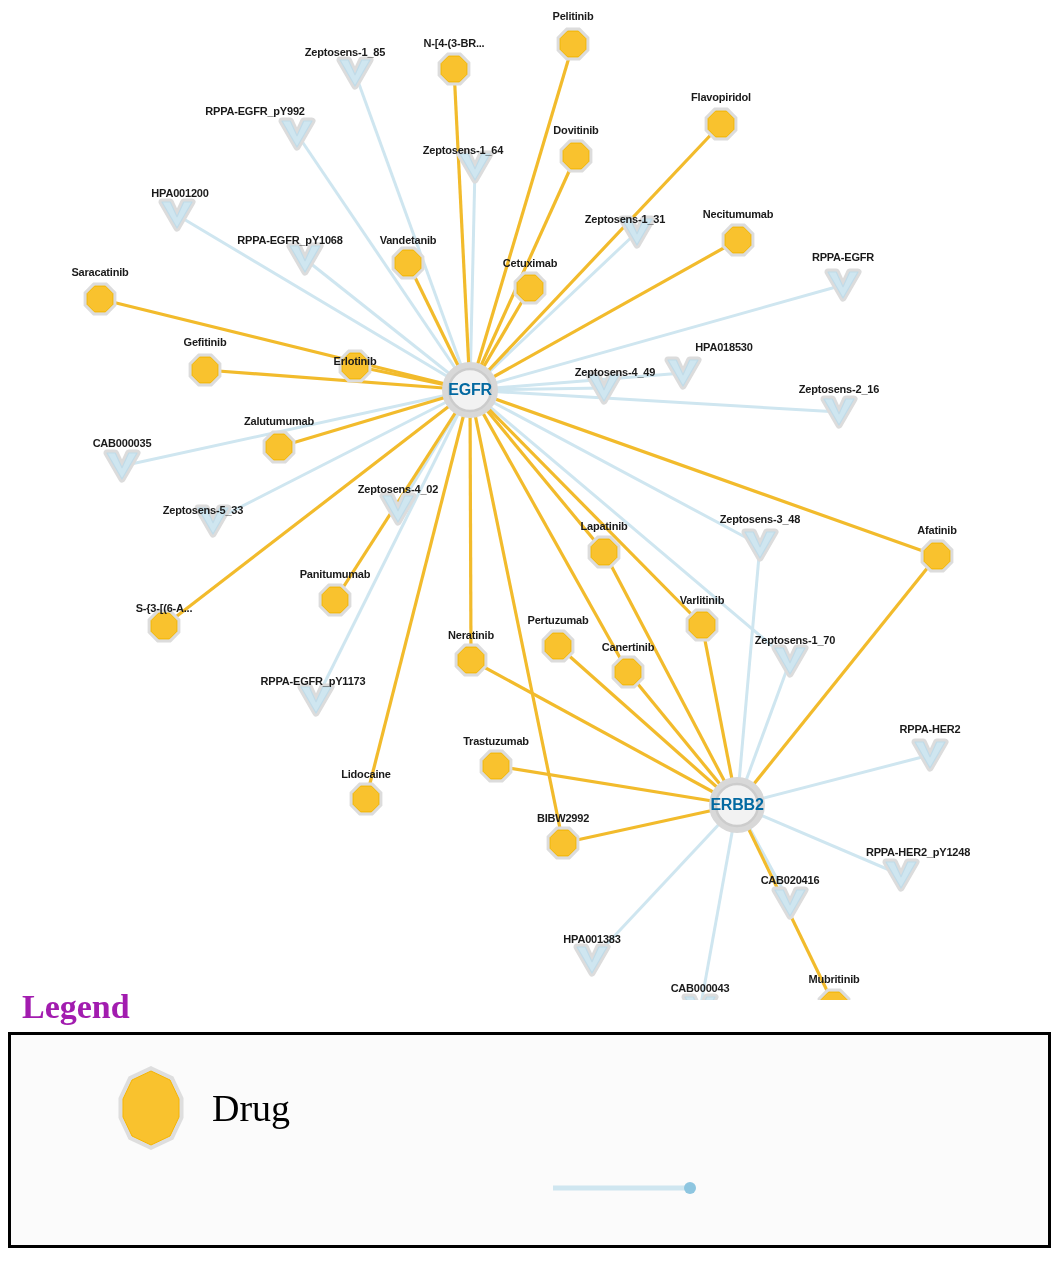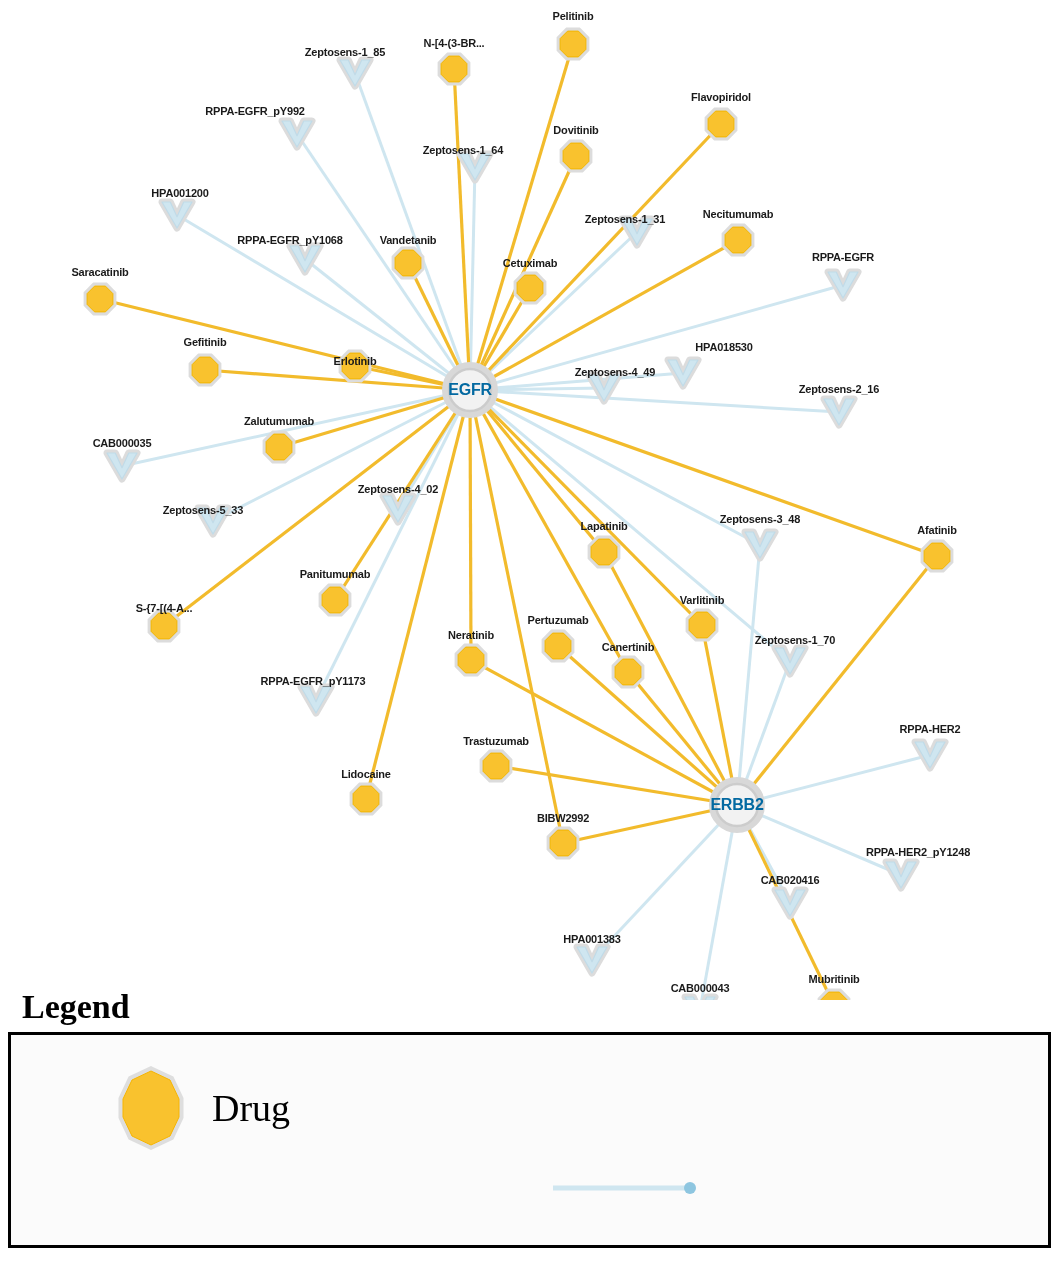--- a/index.html
+++ b/index.html
@@ -42,21 +42,21 @@
   .legend-wrap {
     position: absolute;
     left: 0;
     top: 988px;
     width: 1059px;
   }
   .legend-title {
     font-family: "Liberation Serif", serif;
     font-size: 34px;
     font-weight: bold;
-    color: #000000;
+    color: #a21caf;
     margin-left: 22px;
     margin-bottom: 6px;
   }
   .legend-box {
     margin: 0 8px 0 8px;
     border: 3px solid #000;
     height: 210px;
     background: #fbfbfb;
     position: relative;
   }
@@ -353,21 +353,21 @@
       <div class="node-label" style="left: 738px; top: 214px;">Necitumumab</div>
       <div class="node-label" style="left: 408px; top: 240px;">Vandetanib</div>
       <div class="node-label" style="left: 530px; top: 263px;">Cetuximab</div>
       <div class="node-label" style="left: 100px; top: 272px;">Saracatinib</div>
       <div class="node-label" style="left: 205px; top: 342px;">Gefitinib</div>
       <div class="node-label" style="left: 355px; top: 321px; margin-top: 40px;">Erlotinib</div>
       <div class="node-label" style="left: 279px; top: 421px;">Zalutumumab</div>
       <div class="node-label" style="left: 604px; top: 526px;">Lapatinib</div>
       <div class="node-label" style="left: 937px; top: 530px;">Afatinib</div>
       <div class="node-label" style="left: 335px; top: 574px;">Panitumumab</div>
-      <div class="node-label" style="left: 164px; top: 608px;">S-{7-[(4-A...</div>
+      <div class="node-label" style="left: 164px; top: 608px;">S-{3-[(6-A...</div>
       <div class="node-label" style="left: 702px; top: 600px;">Varlitinib</div>
       <div class="node-label" style="left: 558px; top: 620px;">Pertuzumab</div>
       <div class="node-label" style="left: 471px; top: 635px;">Neratinib</div>
       <div class="node-label" style="left: 628px; top: 647px;">Canertinib</div>
       <div class="node-label" style="left: 496px; top: 741px;">Trastuzumab</div>
       <div class="node-label" style="left: 366px; top: 774px;">Lidocaine</div>
       <div class="node-label" style="left: 563px; top: 818px;">BIBW2992</div>
       <div class="node-label" style="left: 834px; top: 979px;">Mubritinib</div>
       <div class="node-label gene-label" style="left: 470px; top: 390px;">EGFR</div>
       <div class="node-label gene-label" style="left: 737px; top: 805px;">ERBB2</div>

